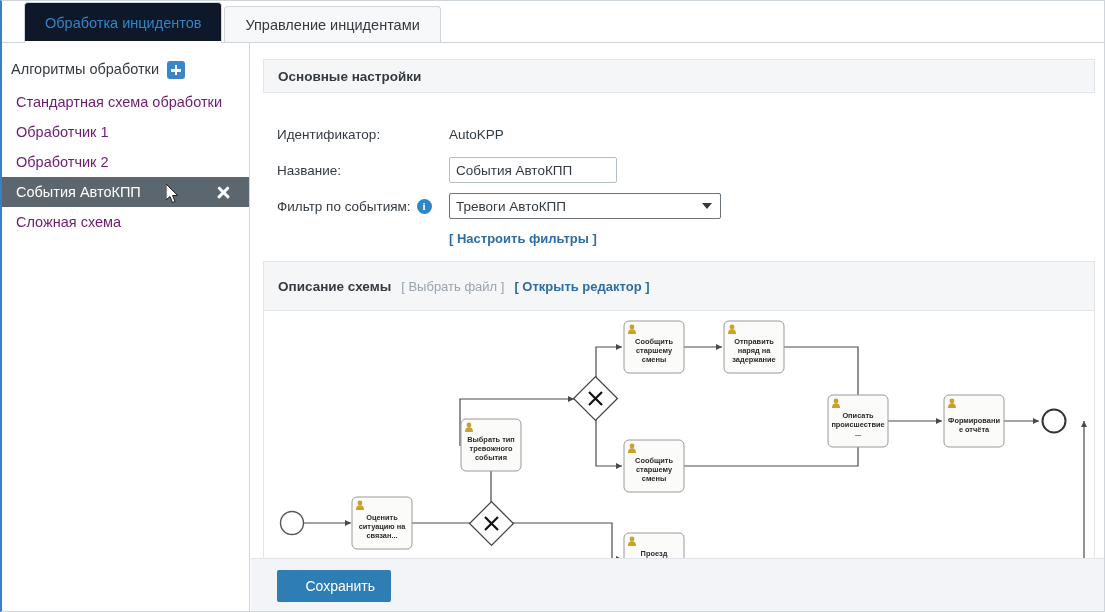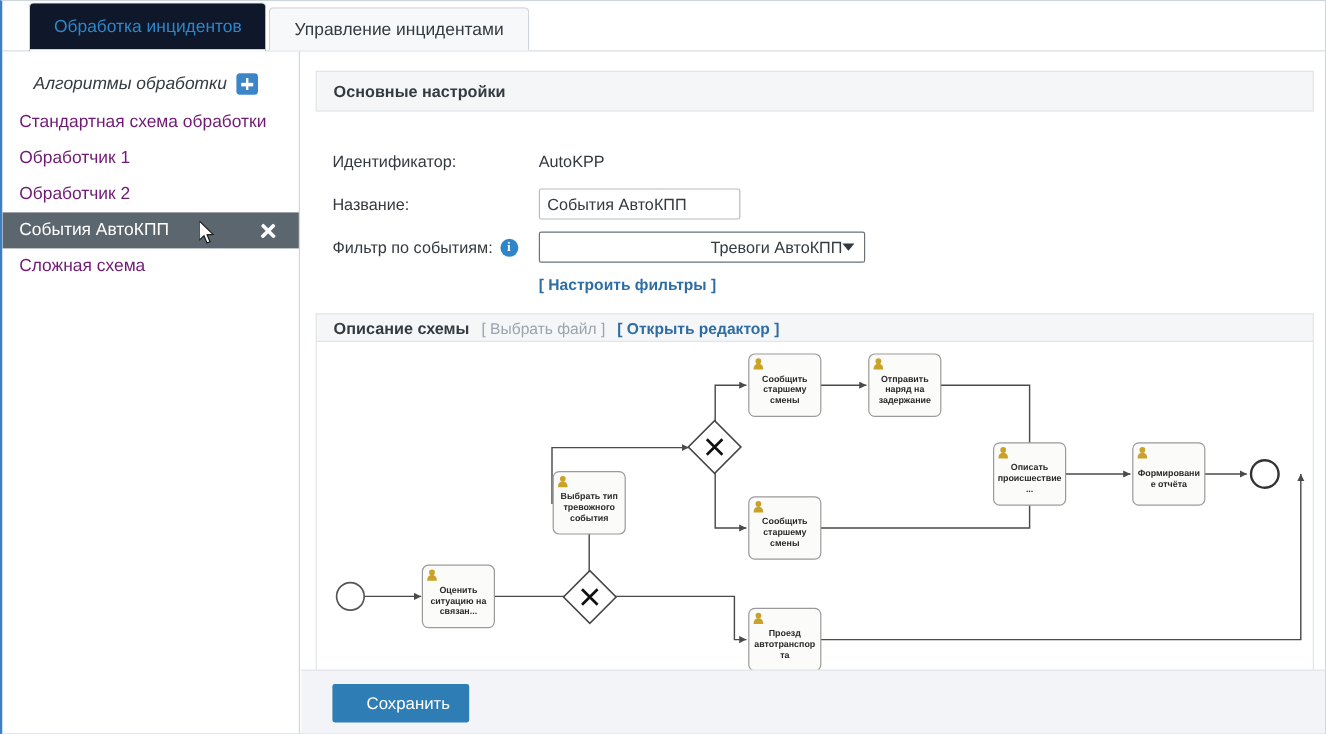--- a/index.html
+++ b/index.html
@@ -59,25 +59,24 @@
 
   
   .sidebar {
     position: absolute; left: 0; top: 42px;
     width: 248px; height: 570px;
     background: #ffffff;
     border-right: 1px solid #cfd6db;
     padding-top: 12px;
   }
   .sb-head {
-    display: flex; align-items: center;
-    padding: 6px 14px 8px 26px;
+    display: flex; align-items: flex-start;
+    padding: 6px 14px 8px 9px;
     font-size: 14.5px;
     color: #333a40;
-    font-style: italic;
   }
   .sb-head-label { margin-right: 8px; }
   .plus-icon {
     width: 18px; height: 18px;
     background: #3b86c8;
     border-radius: 3px;
     position: relative;
     cursor: pointer;
     display: inline-block;
   }
@@ -188,21 +187,20 @@
     width: 272px; height: 26px;
     border: 1px solid #6b7278;
     border-radius: 2px;
     background: #ffffff;
     display: flex; align-items: center;
     padding: 0 6px;
     font-size: 13.5px;
     color: #333a40;
     cursor: pointer;
     position: relative;
-    text-align: right;
   }
   .select-value { flex: 1; }
   .caret {
     width: 0; height: 0;
     border-left: 5px solid transparent;
     border-right: 5px solid transparent;
     border-top: 6px solid #333a40;
     margin-right: 2px;
   }
   .link-row {
@@ -213,21 +211,21 @@
   .link {
     font-size: 13px;
     color: #2e6da4;
     font-weight: bold;
     cursor: pointer;
     text-decoration: none;
   }
 
   .scheme-head {
     margin: 8px 12px 0 12px;
-    height: 24px;
+    height: 50px;
     background: #f5f6f8;
     border: 1px solid #e2e6ea;
     display: flex; align-items: center;
     padding: 0 14px;
     font-size: 13.5px;
     color: #333a40;
     text-align: right;
   }
   .scheme-head-title { font-weight: bold; margin-right: 10px; }
   .link-muted {

